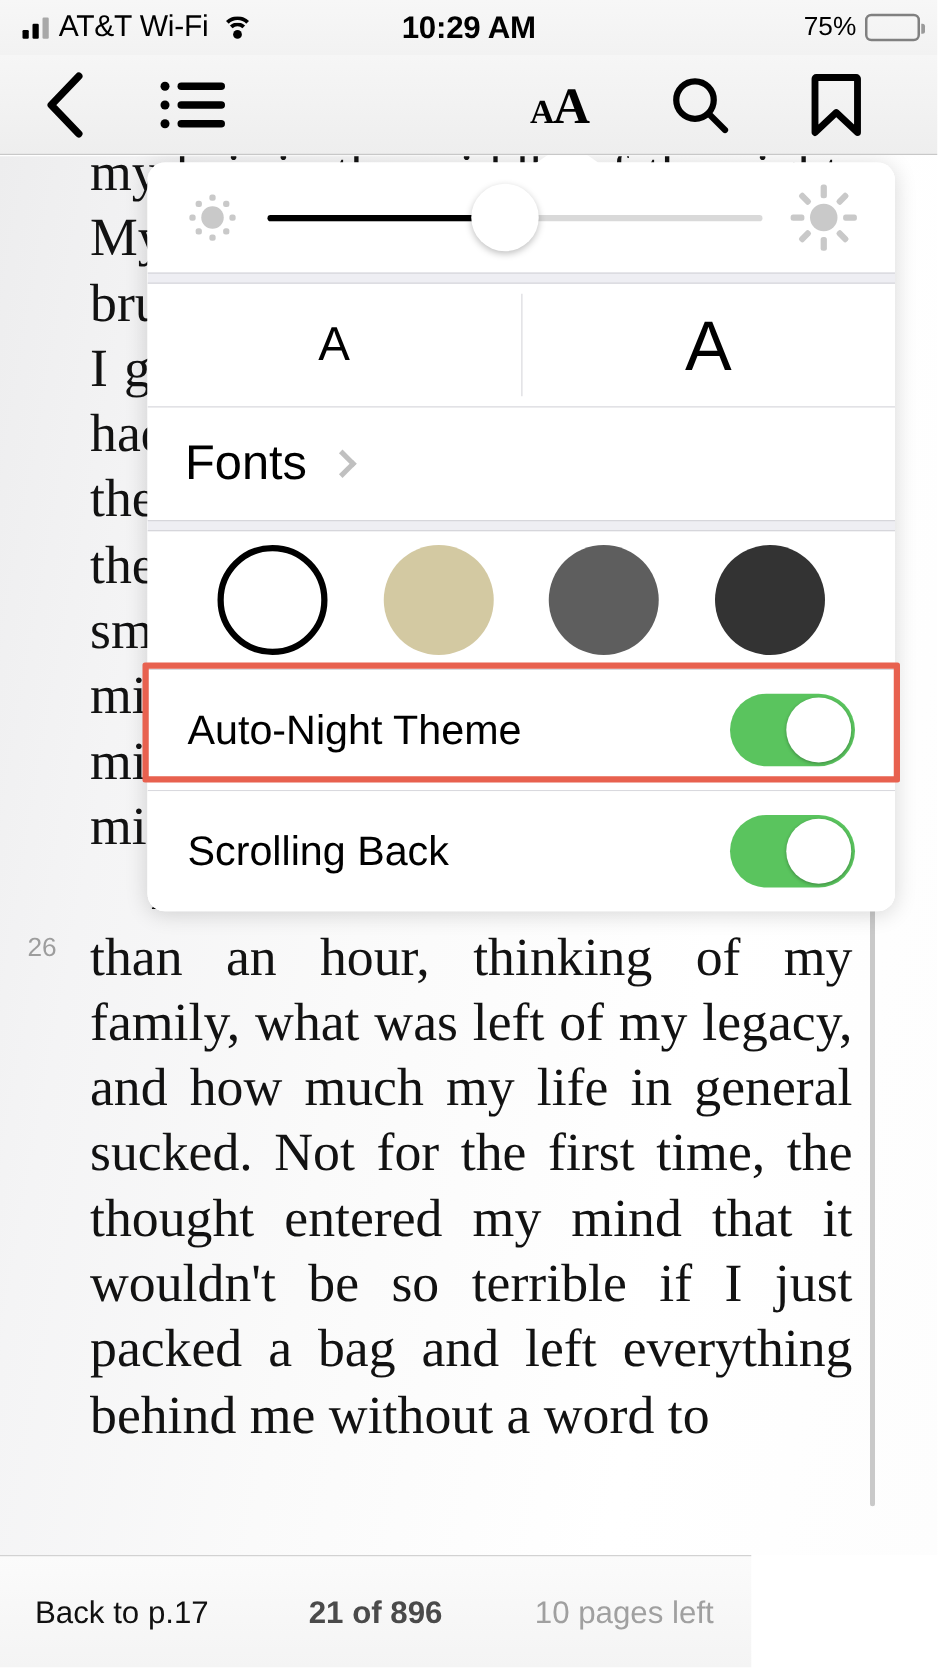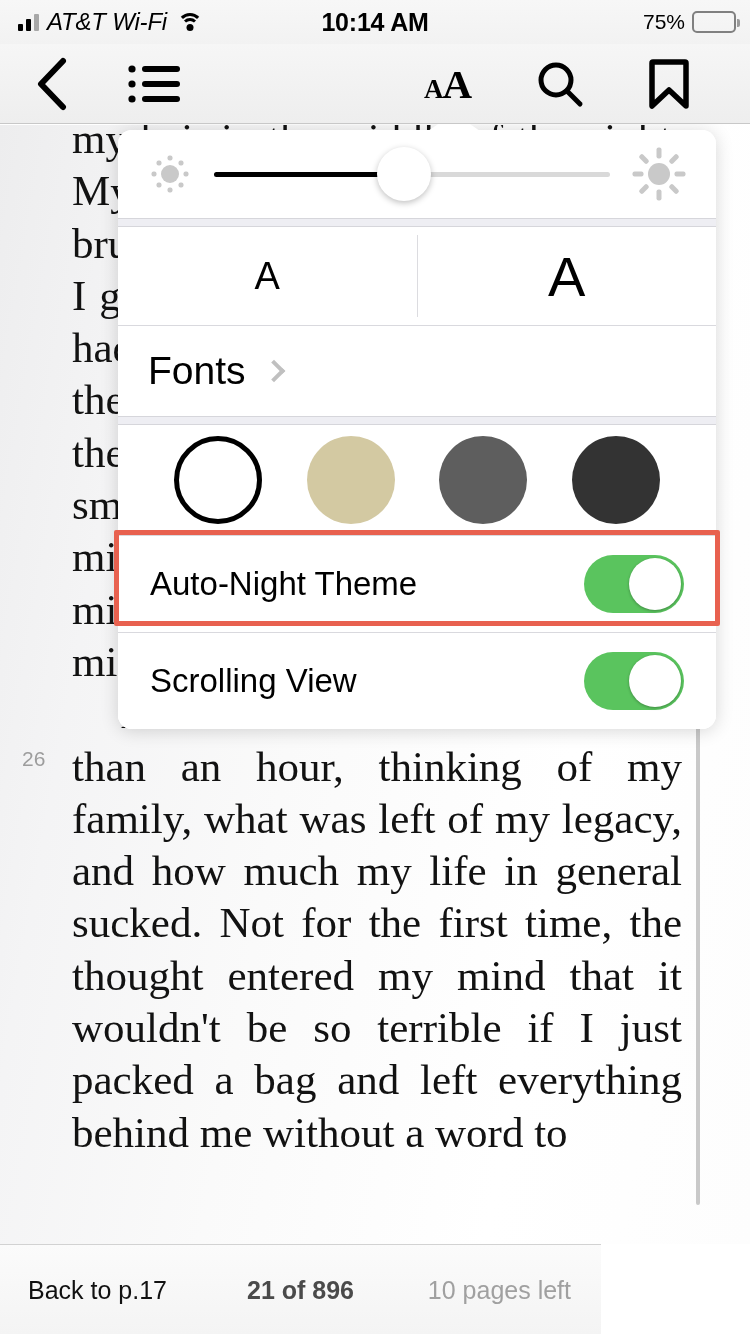--- a/index.html
+++ b/index.html
@@ -31,21 +31,21 @@
     position: absolute;
     left: 18px; top: 0; height: 44px;
     display: flex; align-items: center; gap: 8px;
   }
   .sig-bars { display: flex; align-items: flex-end; gap: 3px; height: 18px; }
   .sig-bars i { display: block; width: 5px; background: #000; border-radius: 1px; }
   .sig-bars i:nth-child(1) { height: 7px; }
   .sig-bars i:nth-child(2) { height: 12px; }
   .sig-bars i:nth-child(3) { height: 17px; background: #a8a8a8; }
   #carrier-label {
-    font-size: 24px; color: #000; letter-spacing: -0.2px; font-style: italic;
+    font-size: 24px; color: #000; letter-spacing: -0.2px;
   }
   .wifi-icon { width: 26px; height: 20px; position: relative; margin-left: 2px; }
   .wifi-icon span {
     position: absolute; left: 50%; transform: translateX(-50%);
     border: 3.5px solid #000; border-bottom-color: transparent;
     border-left-color: transparent; border-right-color: transparent;
     border-radius: 50%;
   }
   .wifi-icon span.a { width: 26px; height: 26px; top: 1px; }
   .wifi-icon span.b { width: 17px; height: 17px; top: 6px; }
@@ -295,21 +295,21 @@
         <i></i>
         <i></i>
       </span>
     <span id="carrier-label">AT&amp;T Wi-Fi</span>
     <span class="wifi-icon">
       <span class="a"></span>
         <span class="b"></span>
         <span class="c"></span>
     </span>
   </div>
-  <div id="status-time">10:14 AM</div>
+  <div id="status-time">10:29 AM</div>
   <div id="status-right">
     <span id="battery-pct">75%</span>
     <span class="battery-icon"><span class="battery-fill"></span></span>
   </div>
 </div>
 
 <div id="toolbar">
   <div class="tb-btn" id="tb-back">
     <svg width="34" height="54" viewBox="0 0 34 54">
       <polyline points="28,4 6,27 28,50" fill="none" stroke="#000" stroke-width="6" stroke-linecap="round" stroke-linejoin="round"></polyline>
@@ -419,21 +419,21 @@
     <div class="toggle-row">
       <span class="toggle-label">Auto-Night Theme</span>
       <span class="switch on">
           <span class="knob"></span>
         </span>
     </div>
 
     <div class="hair"></div>
 
     <div class="toggle-row">
-      <span class="toggle-label">Scrolling View</span>
+      <span class="toggle-label">Scrolling Back</span>
       <span class="switch on">
           <span class="knob"></span>
         </span>
     </div>
 
   </div>
 </div>
 
 <div id="highlight-box"></div>
 

